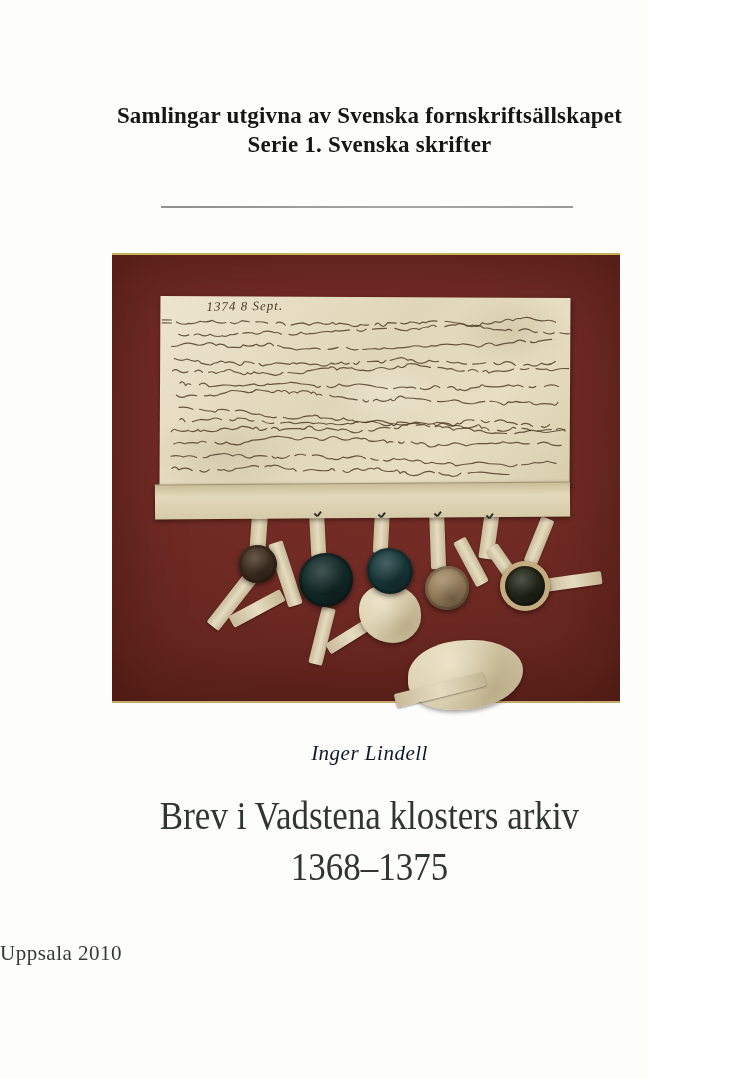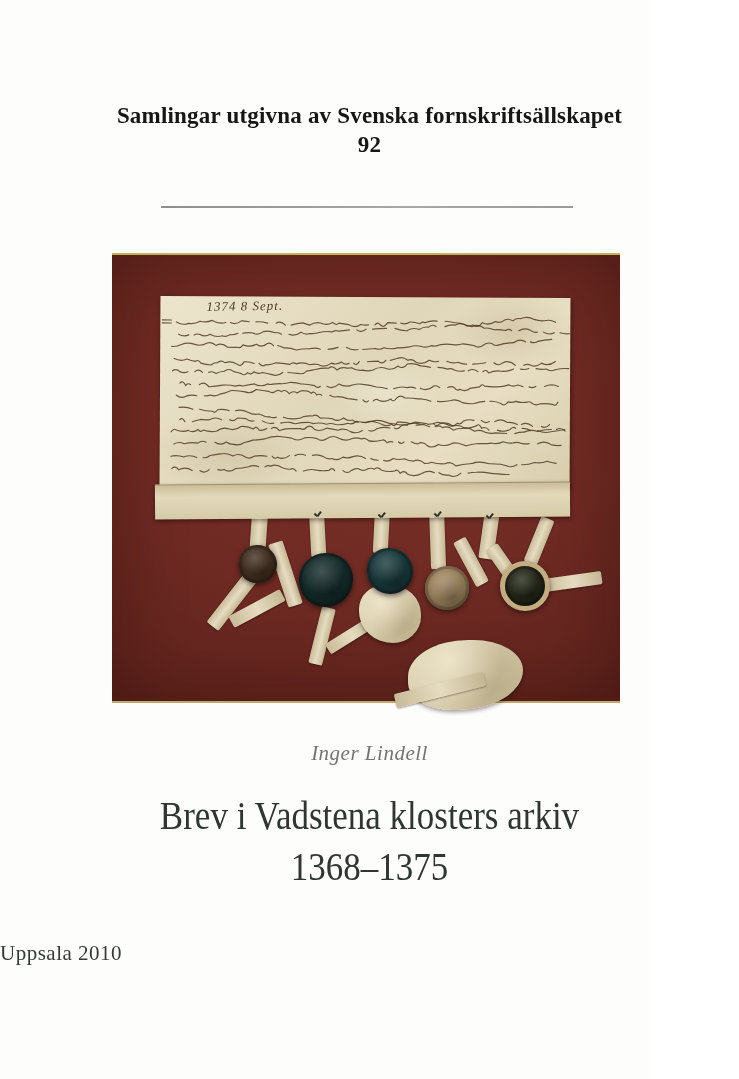--- a/index.html
+++ b/index.html
@@ -89,40 +89,40 @@
   #seal-3{left:255px;top:293px;width:46px;height:46px;border-radius:47% 53% 49% 51%;}
   #seal-4{left:313px;top:311px;width:44px;height:44px;border-radius:52% 48% 50% 50%;}
   #seal-5{left:388px;top:306px;width:50px;height:50px;border:5px solid #c3ac80;box-sizing:border-box;}
   
   .tick{position:absolute;width:8px;height:8px;z-index:5;}
   .tick::before{content:"";position:absolute;left:0;top:4px;width:4px;height:1.5px;background:#30302c;transform:rotate(45deg);}
   .tick::after{content:"";position:absolute;left:2px;top:3px;width:6px;height:1.5px;background:#30302c;transform:rotate(-52deg);}
   
   #author{
     position:absolute;top:741px;left:0;width:739px;text-align:center;
-    font-style:italic;font-size:21px;color:#737373;letter-spacing:0.5px;
+    font-style:italic;font-size:21px;color:#0f172a;letter-spacing:0.5px;
   }
   #title{
     position:absolute;top:791px;left:0;width:739px;text-align:center;
     font-size:35px;line-height:45px;color:#2f3531;letter-spacing:0px;
     transform:scaleY(1.13);transform-origin:50% 0;
   }
   #imprint{
     position:absolute;top:941px;left:0;width:739px;text-align:left;
     font-size:21px;color:#343a36;letter-spacing:0.5px;
   }
 </style>
 </head>
 <body>
 
 <div id="cover">
 
   <div id="series">
     <div>Samlingar utgivna av Svenska fornskriftsällskapet</div>
-    <div>92</div>
+    <div>Serie 1. Svenska skrifter</div>
   </div>
 
   <div id="divider"></div>
 
   <div id="photo">
 
     <div id="parchment">
       <svg id="script-svg" viewBox="0 0 410 190" xmlns="http://www.w3.org/2000/svg">
           <path d="M2 24 h9 M2 27 h9" fill="none" stroke="#4b3722" stroke-width="1.15" stroke-opacity="0.82" stroke-linecap="round"></path>
           <path d="M16.0 26.0 q6.2 3.7 12.4 1.3 q5.7 0.8 11.5 -2.2 q6.0 1.7 12.0 -0.9 q6.8 3.9 13.5 2.0 m4.7 0 q5.4 2.7 10.9 -1.7 q3.9 -0.0 7.8 0.9 m6.7 0 q5.9 -0.5 11.8 1.2 m8.5 0 q4.6 -2.6 9.3 1.9 m5.7 0 q5.9 -1.7 11.9 -2.3 q3.3 1.3 6.7 2.2 q5.4 -3.4 10.9 -2.2 q6.0 3.0 12.0 -0.6 q3.2 3.5 6.4 0.6 q4.9 0.5 9.8 1.5 q5.9 3.9 11.9 -0.2 q3.9 1.1 7.8 0.4 m6.5 0 q2.6 -3.7 5.2 -0.2 q3.7 3.7 7.5 -2.2 q4.3 0.0 8.5 0.4 m4.5 0 q4.6 2.1 9.2 -1.1 q4.9 -0.3 9.7 1.7 q2.8 -2.8 5.5 -1.0 q5.9 -2.9 11.8 -1.7 m8.2 0 q4.7 0.4 9.4 1.5 q5.1 -0.2 10.1 1.6 q3.6 1.2 7.3 2.2 q6.2 -3.1 12.3 1.5 q4.8 -0.8 9.6 1.5 q6.0 -0.4 11.9 0.7 q3.0 -2.4 5.9 0.1 m7.2 0 q5.8 -3.5 11.5 -0.6 q3.4 2.8 6.9 1.9 m6.3 0 q5.4 3.3 10.9 0.6 m5.5 0 q5.9 1.6 11.7 0.5" fill="none" stroke="#4b3722" stroke-width="1.15" stroke-opacity="0.82" stroke-linecap="round"></path>

